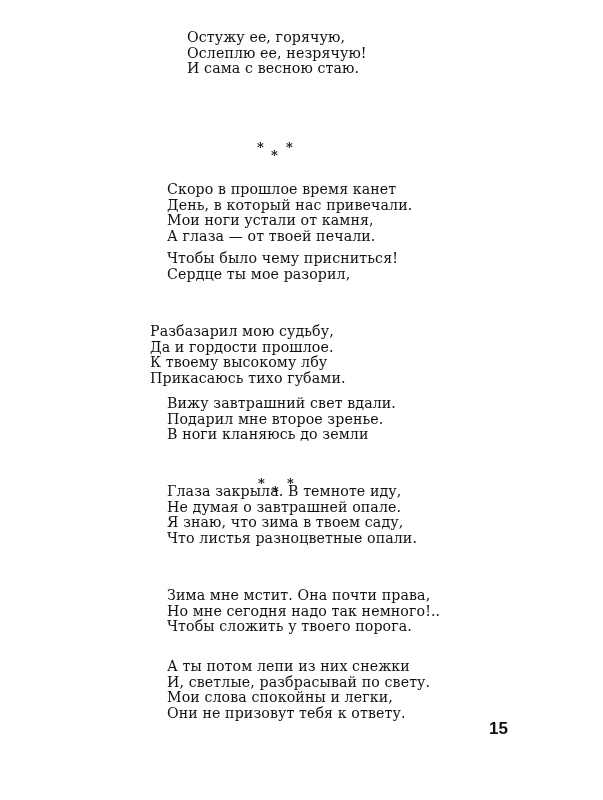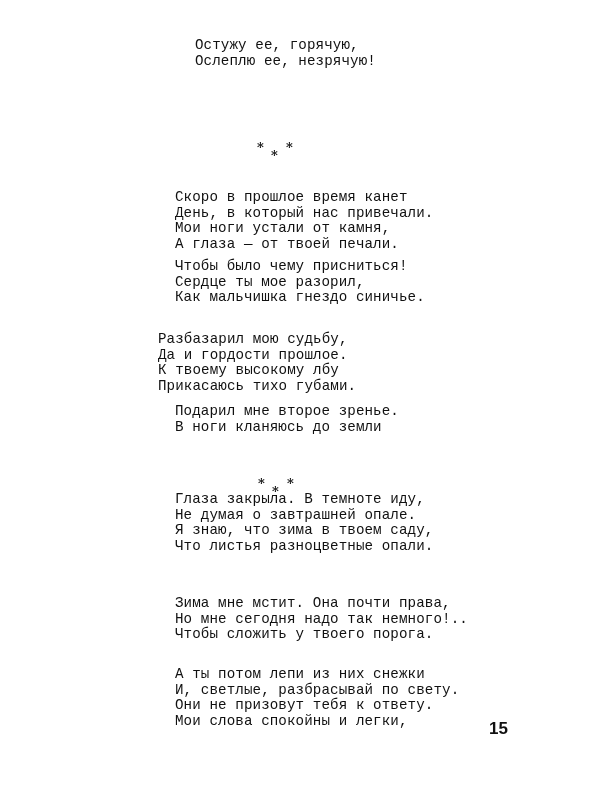--- a/index.html
+++ b/index.html
@@ -1,56 +1,57 @@
 <!DOCTYPE html>
 <html><head>
   <meta charset="utf-8">
   <style>
     html, body { margin: 0; padding: 0; background: #ffffff; }
     body { width: 603px; height: 800px; position: relative; overflow: hidden;
            font-family: "DejaVu Serif", "Liberation Serif", serif; color: #111; }
-    .stanza { position: absolute; margin: 8px; font-family: Liberation Mono, monospace; }
+    .stanza { position: absolute; margin: 0; }
     .line { display: block; font-size: 14.2px; line-height: 15.6px; white-space: nowrap; letter-spacing: 0.1px; }
     .stars { position: absolute; width: 40px; height: 20px; font-size: 13px; font-weight: bold; }
     .stars span { position: absolute; line-height: 1; }
     .page-num { position: absolute; left: 489px; top: 719px; font-family: Liberation Sans, sans-serif;
                 font-weight: bold; font-size: 17px; }
   </style>
 </head>
 <body>
 
 <div class="stanza" style="left:187px; top:30px;">
   <span class="line">Остужу ее, горячую,</span>
   <span class="line">Ослеплю ее, незрячую!</span>
+  <span class="line">И сама с весною стаю.</span>
 </div>
 
 <div class="stars" style="left:257px; top:141px;">
   <span style="left:0; top:0;">*</span>
   <span style="left:14px; top:8px;">*</span>
   <span style="left:29px; top:0;">*</span>
 </div>
 
 <div class="stanza" style="left:167px; top:182px;">
   <span class="line">Скоро в прошлое время канет</span>
   <span class="line">День, в который нас привечали.</span>
   <span class="line">Мои ноги устали от камня,</span>
   <span class="line">А глаза — от твоей печали.</span>
 </div>
 <div class="stanza" style="left:167px; top:251px;">
   <span class="line">Чтобы было чему присниться!</span>
   <span class="line">Сердце ты мое разорил,</span>
-  <span class="line">Как мальчишка гнездо синичье.</span>
 </div>
 <div class="stanza" style="left:150px; top:324px;">
   <span class="line">Разбазарил мою судьбу,</span>
   <span class="line">Да и гордости прошлое.</span>
   <span class="line">К твоему высокому лбу</span>
   <span class="line">Прикасаюсь тихо губами.</span>
 </div>
 <div class="stanza" style="left:167px; top:396px;">
+  <span class="line">Вижу завтрашний свет вдали.</span>
   <span class="line">Подарил мне второе зренье.</span>
   <span class="line">В ноги кланяюсь до земли</span>
 </div>
 
 <div class="stars" style="left:258px; top:477px;">
   <span style="left:0; top:0;">*</span>
   <span style="left:14px; top:8px;">*</span>
   <span style="left:29px; top:0;">*</span>
 </div>
 
@@ -61,17 +62,17 @@
   <span class="line">Что листья разноцветные опали.</span>
 </div>
 <div class="stanza" style="left:167px; top:588px;">
   <span class="line">Зима мне мстит. Она почти права,</span>
   <span class="line">Но мне сегодня надо так немного!..</span>
   <span class="line">Чтобы сложить у твоего порога.</span>
 </div>
 <div class="stanza" style="left:167px; top:659px;">
   <span class="line">А ты потом лепи из них снежки</span>
   <span class="line">И, светлые, разбрасывай по свету.</span>
+  <span class="line">Мои слова спокойны и легки,</span>
   <span class="line">Они не призовут тебя к ответу.</span>
-  <span class="line">Мои слова спокойны и легки,</span>
 </div>
 
 <div class="page-num">15</div>
 
 </body></html>

